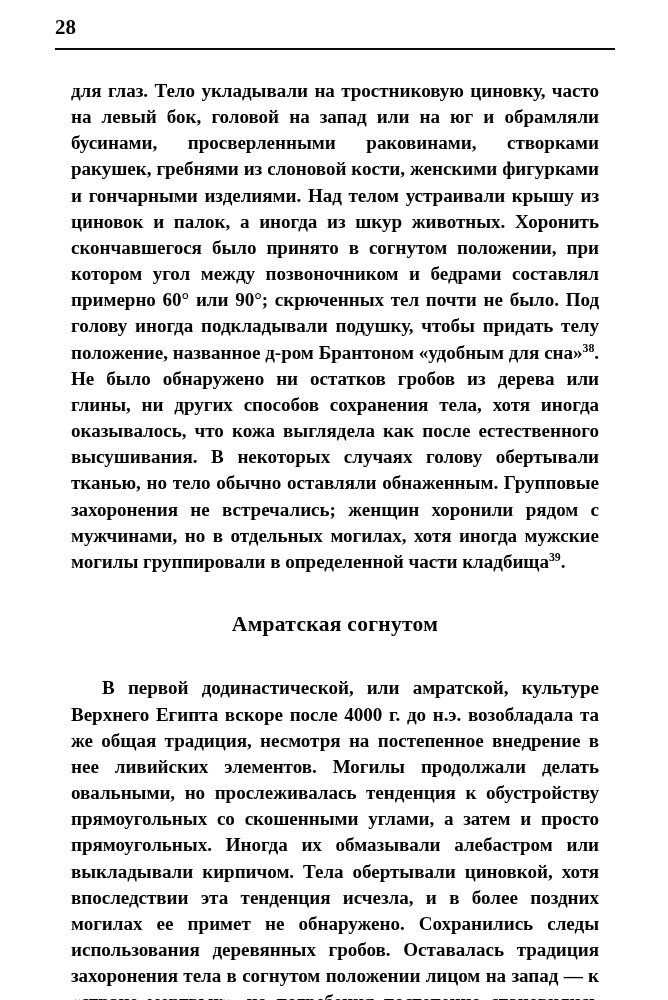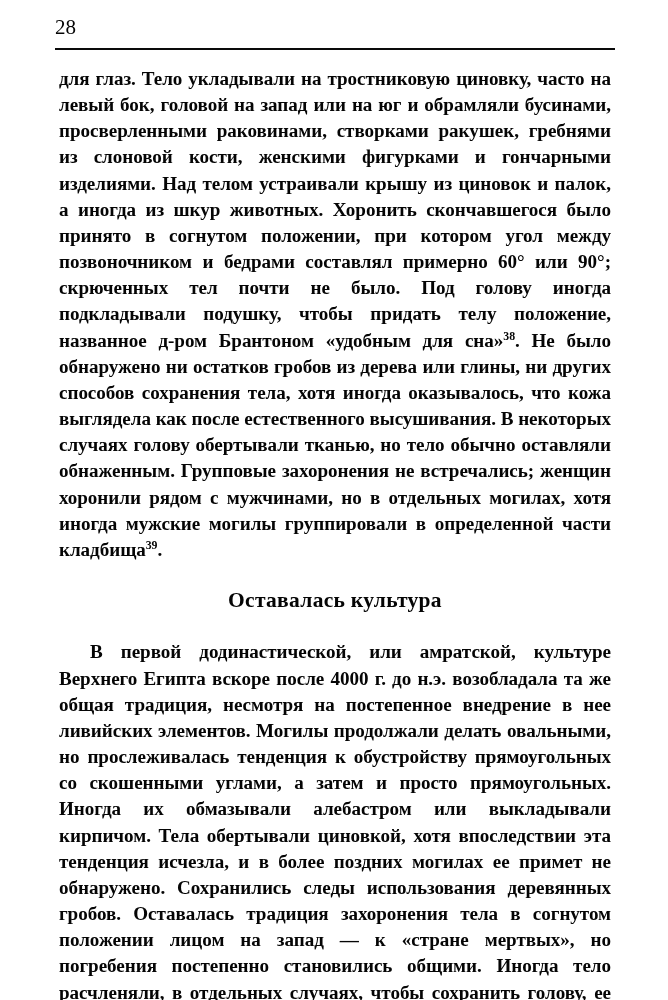--- a/index.html
+++ b/index.html
@@ -28,21 +28,21 @@
     position: absolute;
     left: 55px;
     right: 53px;
     top: 17px;
     display: flex;
     align-items: baseline;
     justify-content: space-between;
   }
   .folio {
     font-size: 21px;
-    font-weight: normal;
+    font-weight: bold;
     letter-spacing: 0px;
     line-height: 1;
   }
   .head-title {
     font-size: 19px;
     font-weight: bold;
     line-height: 1;
     letter-spacing: 0.2px;
     text-transform: none;
   }
@@ -57,21 +57,21 @@
 
   
   .textblock {
     position: absolute;
     left: 55px;
     top: 62px;
     width: 560px;
   }
 
   p.body {
-    margin: 4px;
+    margin: 16px;
     font-size: 19.1px;
     line-height: 26.15px;
     text-align: justify;
     text-justify: inter-word;
     font-weight: bold;
     letter-spacing: -0.05px;
     word-spacing: 0px;
     hyphens: manual;
   }
   p.body.indent {
@@ -111,21 +111,21 @@
     <span class="folio">28</span>
   </div>
   <div class="head-rule"></div>
 
   <div class="textblock">
 
     <p class="body"><span>для глаз. Тело укладывали на тростниковую циновку, часто на левый бок, головой на запад или на юг и обрамляли бусинами, просверленными раковинами, створками ракушек, гребнями из слоновой кости, женскими фигурками и гончарными изделиями. Над телом устраивали крышу из циновок и палок, а иногда из шкур животных. Хоронить скончавшегося было принято в согнутом положении, при котором угол между позвоночником и бедрами составлял примерно 60° или 90°; скрюченных тел почти не было. Под голову иногда подкладывали подушку, чтобы придать телу положение, названное д-ром Брантоном «удобным для сна»</span><sup>38</sup><span>. Не было обнаружено ни остатков гробов из дерева или глины, ни других способов сохранения тела, хотя иногда оказывалось, что кожа выглядела как после естественного высушивания. В некоторых случаях голову обертывали тканью, но тело обычно оставляли обнаженным. Групповые захоронения не встречались; женщин хоронили рядом с мужчинами, но в отдельных могилах, хотя иногда мужские могилы группировали в определенной части кладбища</span><sup>39</sup><span>.</span></p>
 
     <div class="gap-before-heading"></div>
 
-    <h2 class="section-heading">Оставалась культура</h2>
+    <h2 class="section-heading">Амратская согнутом</h2>
 
     <div class="gap-after-heading"></div>
 
     <p class="body indent">В первой додинастической, или амратской, культуре Верхнего Египта вскоре после 4000 г. до н.э. возобладала та же общая традиция, несмотря на постепенное внедрение в нее ливийских элементов. Могилы продолжали делать овальными, но прослеживалась тенденция к обустройству прямоугольных со скошенными углами, а затем и просто прямоугольных. Иногда их обмазывали алебастром или выкладывали кирпичом. Тела обертывали циновкой, хотя впоследствии эта тенденция исчезла, и в более поздних могилах ее примет не обнаружено. Сохранились следы использования деревянных гробов. Оставалась традиция захоронения тела в согнутом положении лицом на запад — к «стране мертвых», но погребения постепенно становились общими. Иногда тело расчленяли, в отдельных случаях, чтобы сохранить голову, ее отсекали, заменяя при погребении горшком или страусиным яйцом. Глиняные горшки и кости животных часто обнаруживаются на полу гробниц вместе с кусочками слоновой кости, сланцевыми</p>
 
   </div>
 
 </div>
 
 </body></html>

